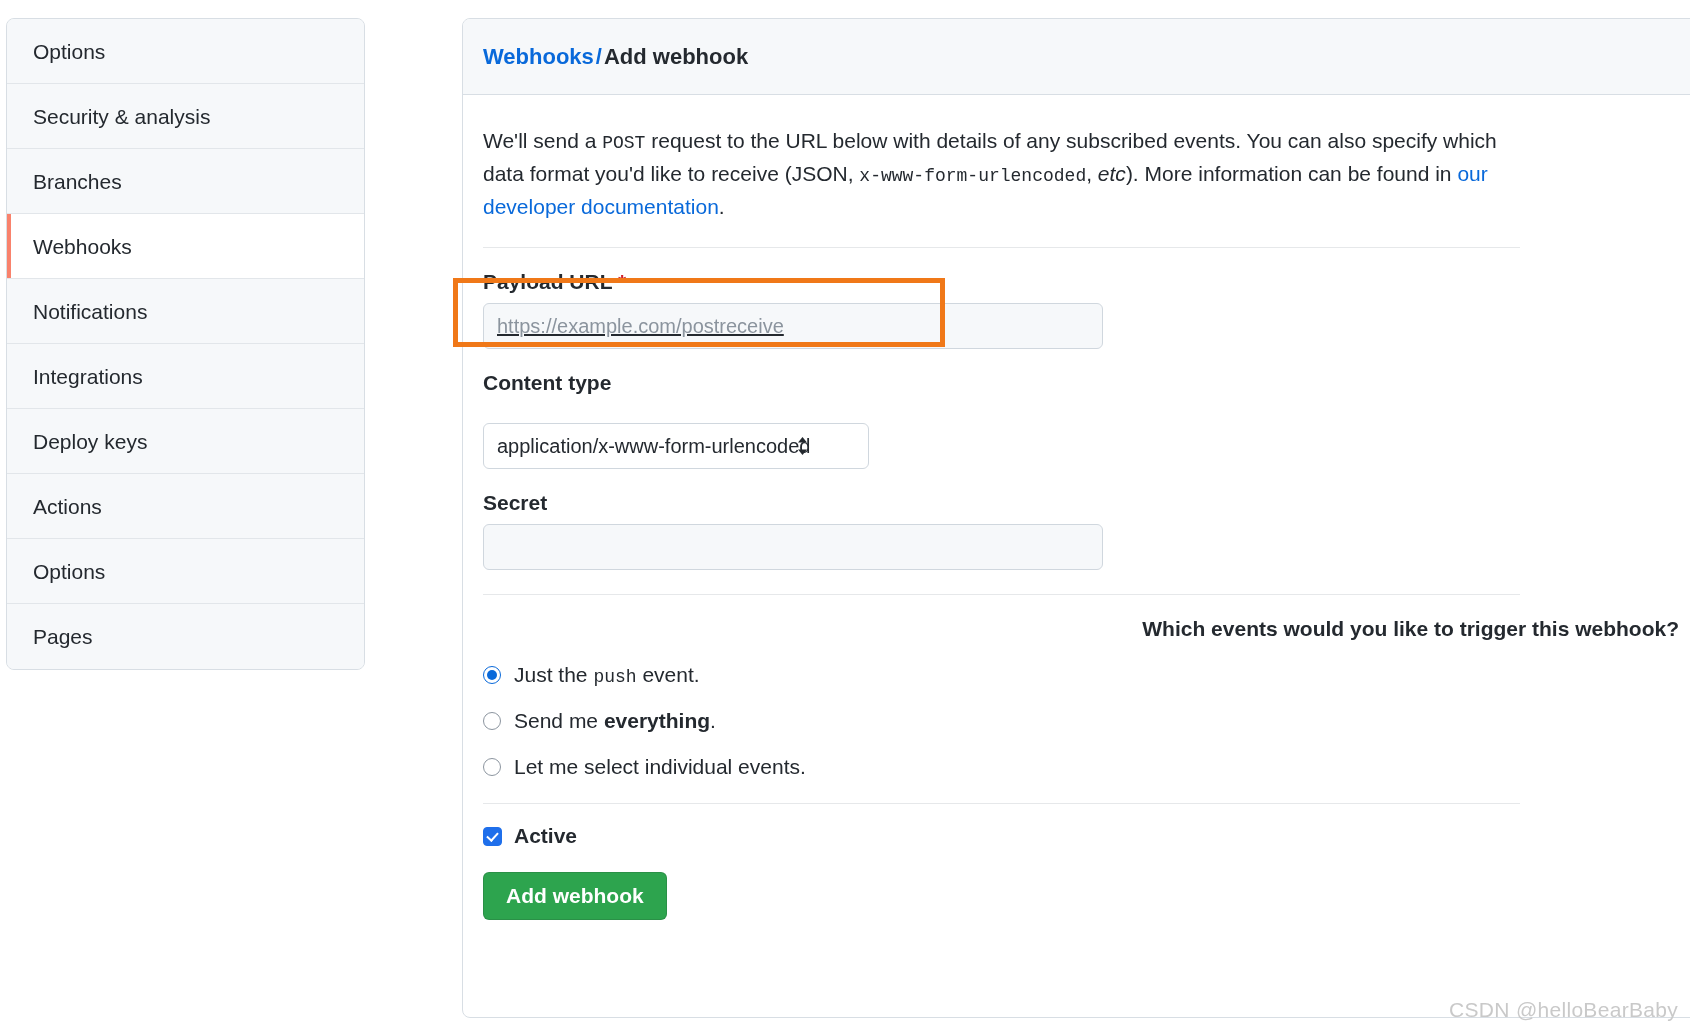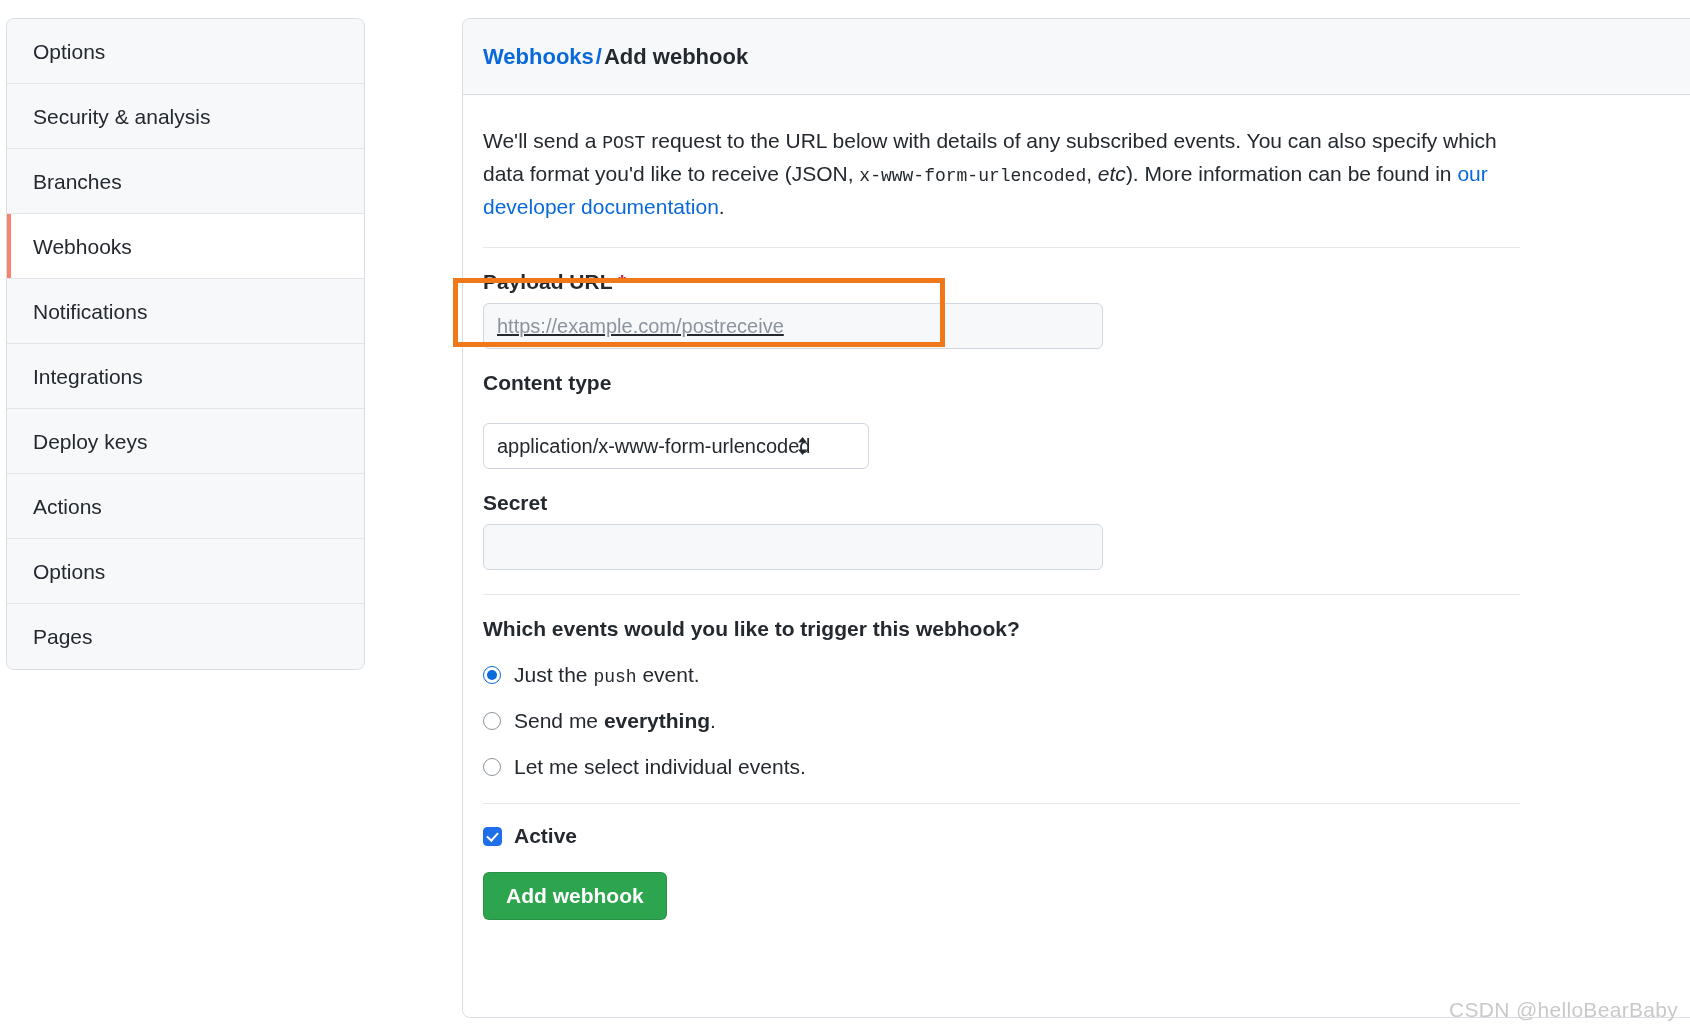--- a/index.html
+++ b/index.html
@@ -169,20 +169,21 @@
     display: flex;
     flex-direction: column;
     gap: 1px;
   }
 
   .q-title {
     font-size: 21px;
     font-weight: bold;
     color: #24292f;
     margin: 22px 0 0 0;
+    text-align: right;
   }
 
   .radio-row {
     display: flex;
     align-items: center;
     margin-top: 22px;
   }
   .radio {
     width: 18px;
     height: 18px;

